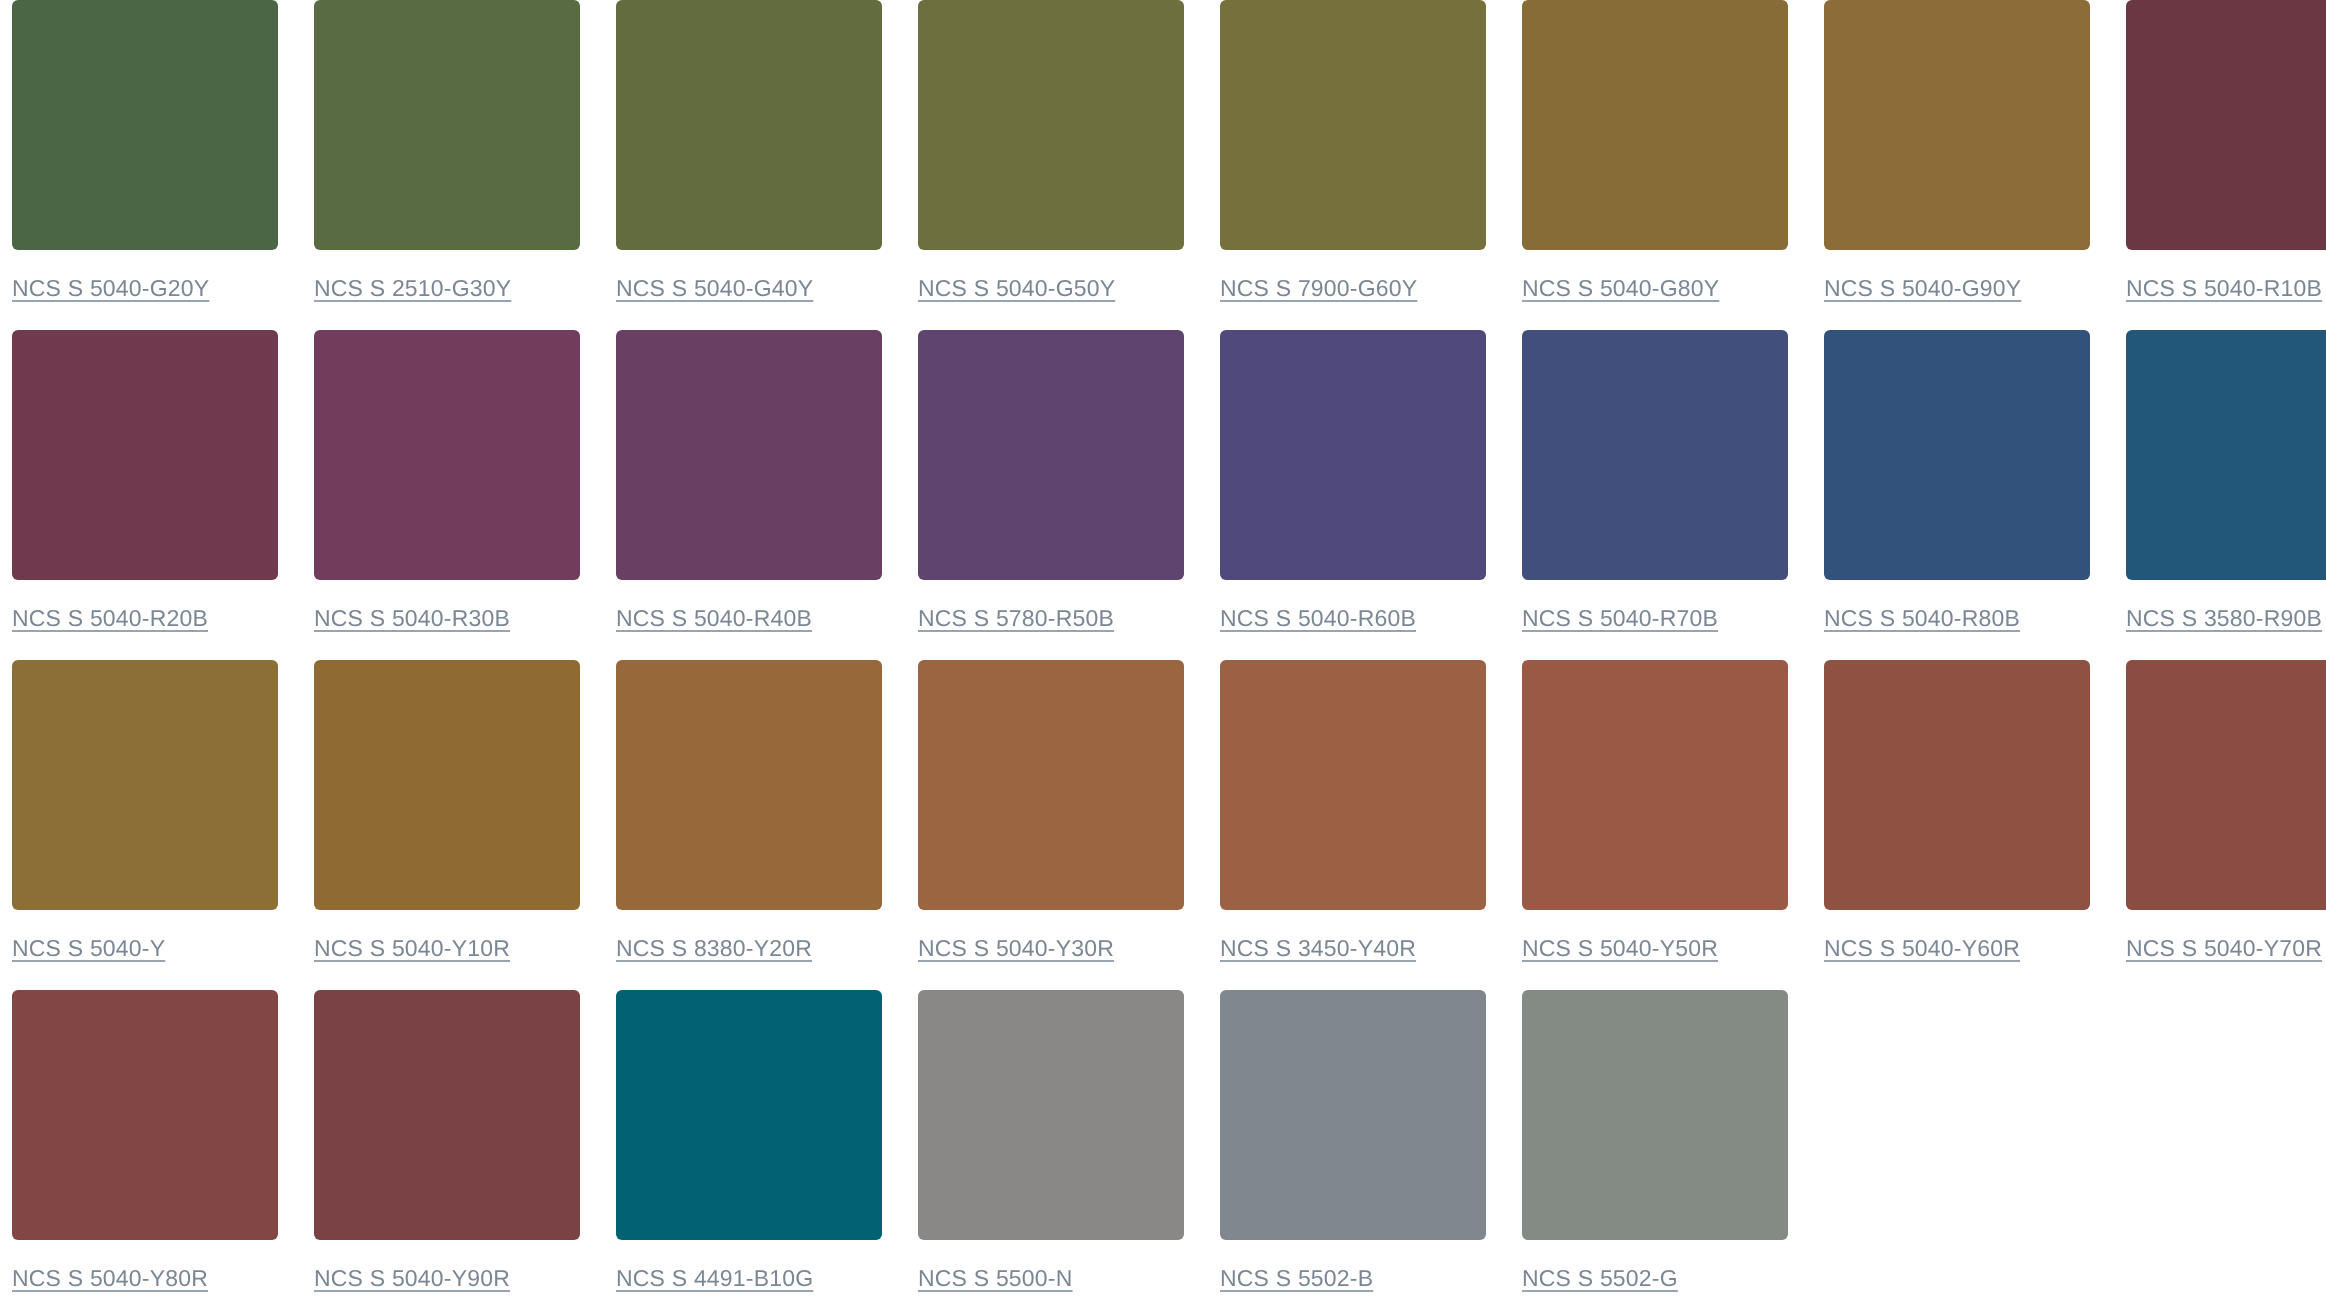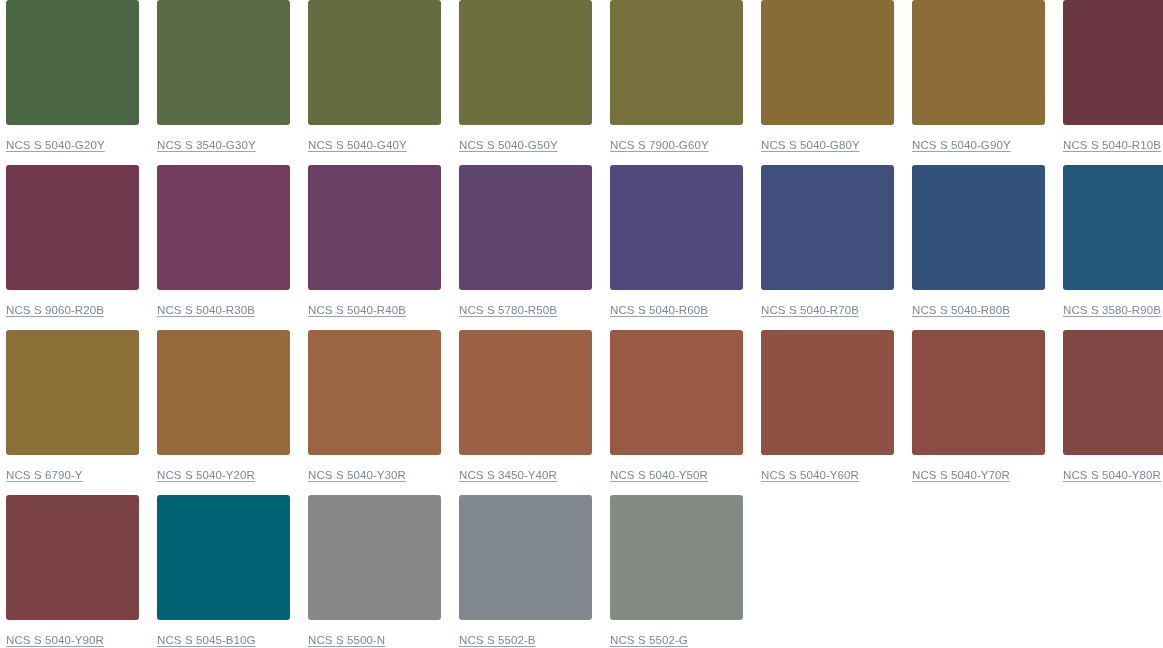--- a/index.html
+++ b/index.html
@@ -56,21 +56,21 @@
 </head>
 <body>
 
 <main id="swatch-grid">
     <div class="swatch-cell">
       <div class="swatch-chip" title="NCS S 5040-G20Y" style="background: rgb(74, 102, 68);"></div>
       <a class="swatch-label" href="#">NCS S 5040-G20Y</a>
     </div>
     <div class="swatch-cell">
       <div class="swatch-chip" title="NCS S 5040-G30Y" style="background: rgb(89, 107, 67);"></div>
-      <a class="swatch-label" href="#">NCS S 3540-G30Y</a>
+      <a class="swatch-label" href="#">NCS S 2510-G30Y</a>
     </div>
     <div class="swatch-cell">
       <div class="swatch-chip" title="NCS S 5040-G40Y" style="background: rgb(99, 108, 63);"></div>
       <a class="swatch-label" href="#">NCS S 5040-G40Y</a>
     </div>
     <div class="swatch-cell">
       <div class="swatch-chip" title="NCS S 5040-G50Y" style="background: rgb(109, 111, 62);"></div>
       <a class="swatch-label" href="#">NCS S 5040-G50Y</a>
     </div>
     <div class="swatch-cell">
@@ -84,21 +84,21 @@
     <div class="swatch-cell">
       <div class="swatch-chip" title="NCS S 5040-G90Y" style="background: rgb(141, 109, 55);"></div>
       <a class="swatch-label" href="#">NCS S 5040-G90Y</a>
     </div>
     <div class="swatch-cell">
       <div class="swatch-chip" title="NCS S 5040-R10B" style="background: rgb(107, 55, 66);"></div>
       <a class="swatch-label" href="#">NCS S 5040-R10B</a>
     </div>
     <div class="swatch-cell">
       <div class="swatch-chip" title="NCS S 5040-R20B" style="background: rgb(112, 57, 78);"></div>
-      <a class="swatch-label" href="#">NCS S 9060-R20B</a>
+      <a class="swatch-label" href="#">NCS S 5040-R20B</a>
     </div>
     <div class="swatch-cell">
       <div class="swatch-chip" title="NCS S 5040-R30B" style="background: rgb(114, 60, 92);"></div>
       <a class="swatch-label" href="#">NCS S 5040-R30B</a>
     </div>
     <div class="swatch-cell">
       <div class="swatch-chip" title="NCS S 5040-R40B" style="background: rgb(105, 63, 100);"></div>
       <a class="swatch-label" href="#">NCS S 5040-R40B</a>
     </div>
     <div class="swatch-cell">
@@ -116,25 +116,29 @@
     <div class="swatch-cell">
       <div class="swatch-chip" title="NCS S 5040-R80B" style="background: rgb(51, 82, 123);"></div>
       <a class="swatch-label" href="#">NCS S 5040-R80B</a>
     </div>
     <div class="swatch-cell">
       <div class="swatch-chip" title="NCS S 5040-R90B" style="background: rgb(34, 87, 122);"></div>
       <a class="swatch-label" href="#">NCS S 3580-R90B</a>
     </div>
     <div class="swatch-cell">
       <div class="swatch-chip" title="NCS S 5040-Y" style="background: rgb(139, 111, 54);"></div>
-      <a class="swatch-label" href="#">NCS S 6790-Y</a>
+      <a class="swatch-label" href="#">NCS S 5040-Y</a>
+    </div>
+    <div class="swatch-cell">
+      <div class="swatch-chip" title="NCS S 5040-Y10R" style="background: rgb(143, 106, 51);"></div>
+      <a class="swatch-label" href="#">NCS S 5040-Y10R</a>
     </div>
     <div class="swatch-cell">
       <div class="swatch-chip" title="NCS S 5040-Y20R" style="background: rgb(151, 104, 58);"></div>
-      <a class="swatch-label" href="#">NCS S 5040-Y20R</a>
+      <a class="swatch-label" href="#">NCS S 8380-Y20R</a>
     </div>
     <div class="swatch-cell">
       <div class="swatch-chip" title="NCS S 5040-Y30R" style="background: rgb(155, 101, 65);"></div>
       <a class="swatch-label" href="#">NCS S 5040-Y30R</a>
     </div>
     <div class="swatch-cell">
       <div class="swatch-chip" title="NCS S 5040-Y40R" style="background: rgb(156, 96, 68);"></div>
       <a class="swatch-label" href="#">NCS S 3450-Y40R</a>
     </div>
     <div class="swatch-cell">
@@ -152,21 +156,21 @@
     <div class="swatch-cell">
       <div class="swatch-chip" title="NCS S 5040-Y80R" style="background: rgb(130, 70, 68);"></div>
       <a class="swatch-label" href="#">NCS S 5040-Y80R</a>
     </div>
     <div class="swatch-cell">
       <div class="swatch-chip" title="NCS S 5040-Y90R" style="background: rgb(123, 66, 69);"></div>
       <a class="swatch-label" href="#">NCS S 5040-Y90R</a>
     </div>
     <div class="swatch-cell">
       <div class="swatch-chip" title="NCS S 5045-B10G" style="background: rgb(0, 98, 114);"></div>
-      <a class="swatch-label" href="#">NCS S 5045-B10G</a>
+      <a class="swatch-label" href="#">NCS S 4491-B10G</a>
     </div>
     <div class="swatch-cell">
       <div class="swatch-chip" title="NCS S 5500-N" style="background: rgb(138, 136, 134);"></div>
       <a class="swatch-label" href="#">NCS S 5500-N</a>
     </div>
     <div class="swatch-cell">
       <div class="swatch-chip" title="NCS S 5502-B" style="background: rgb(128, 135, 142);"></div>
       <a class="swatch-label" href="#">NCS S 5502-B</a>
     </div>
     <div class="swatch-cell">

